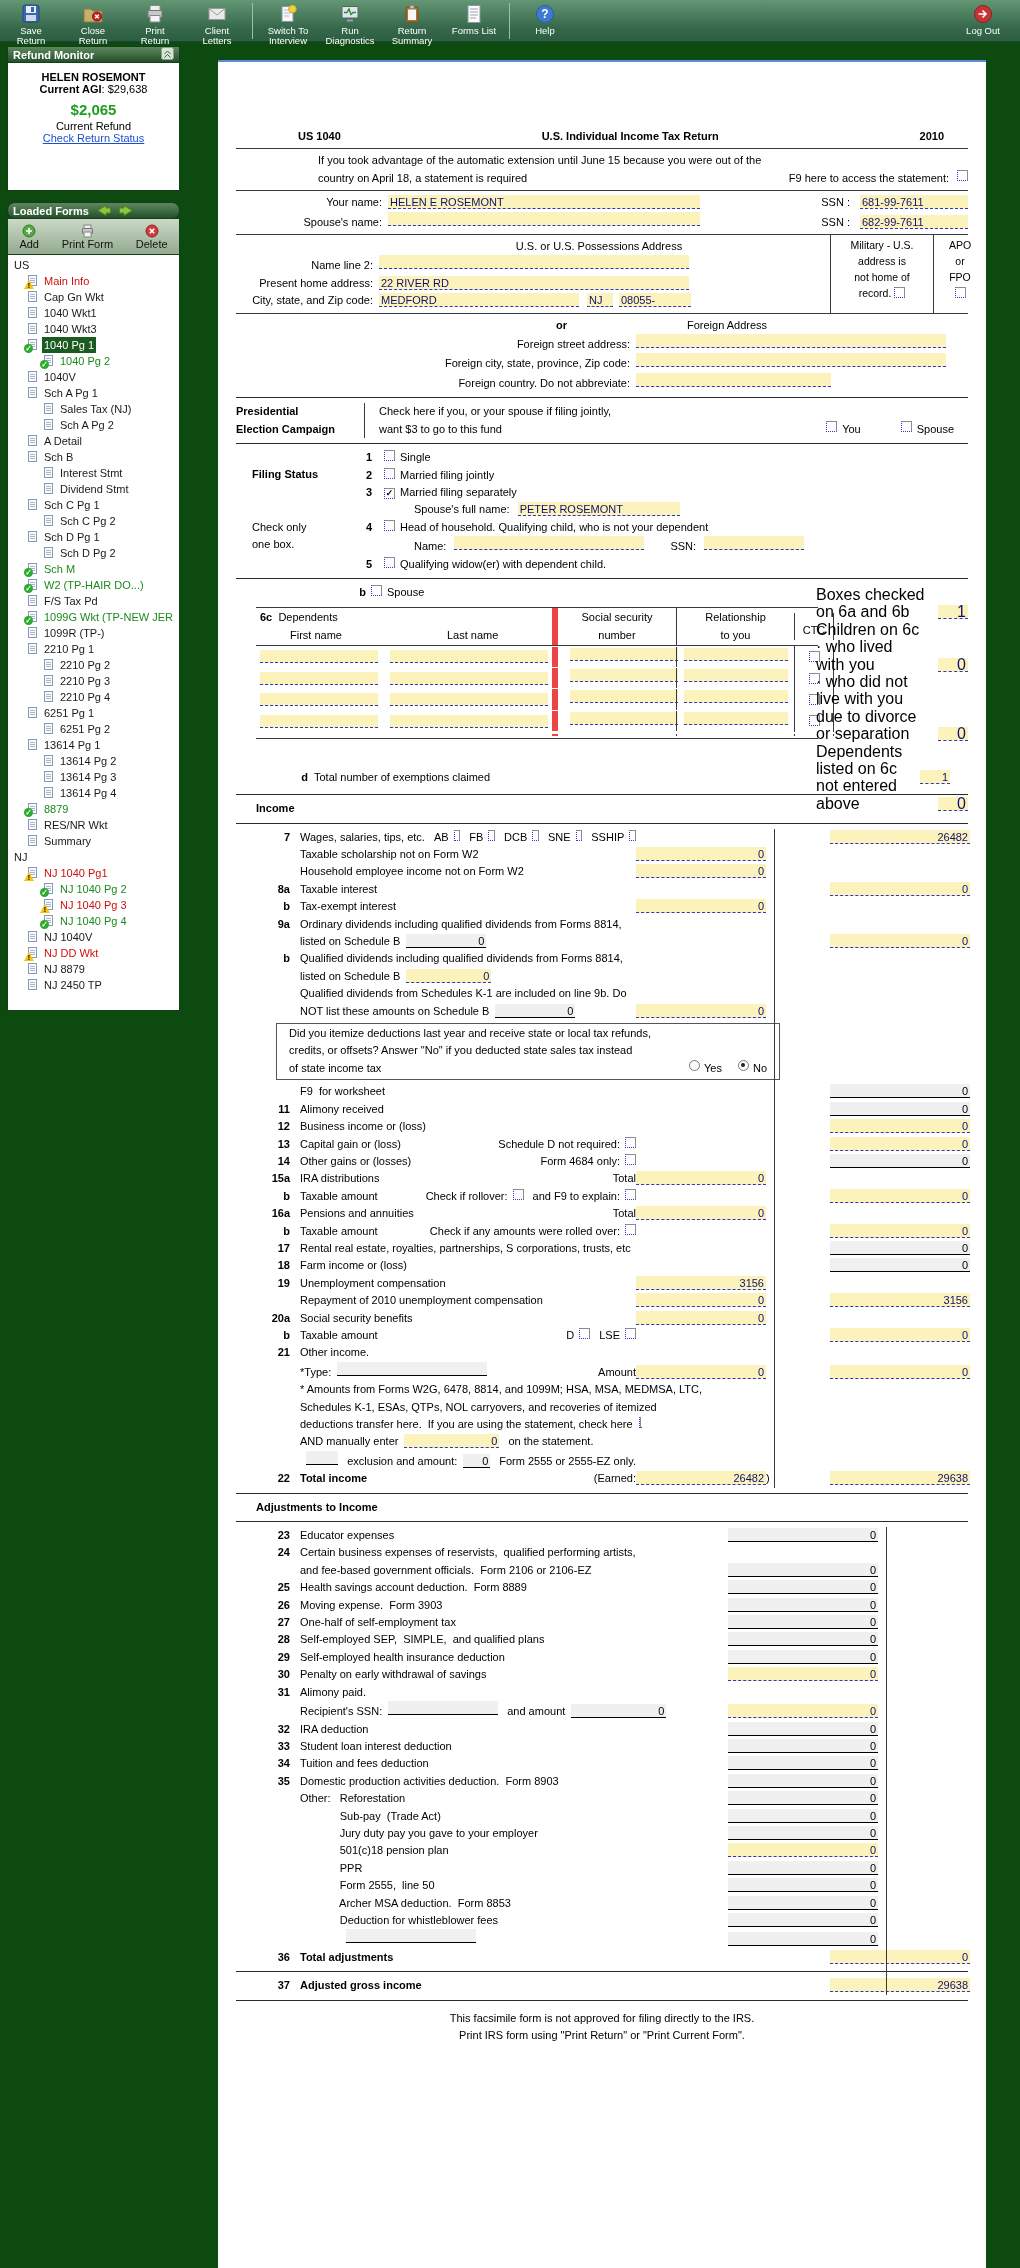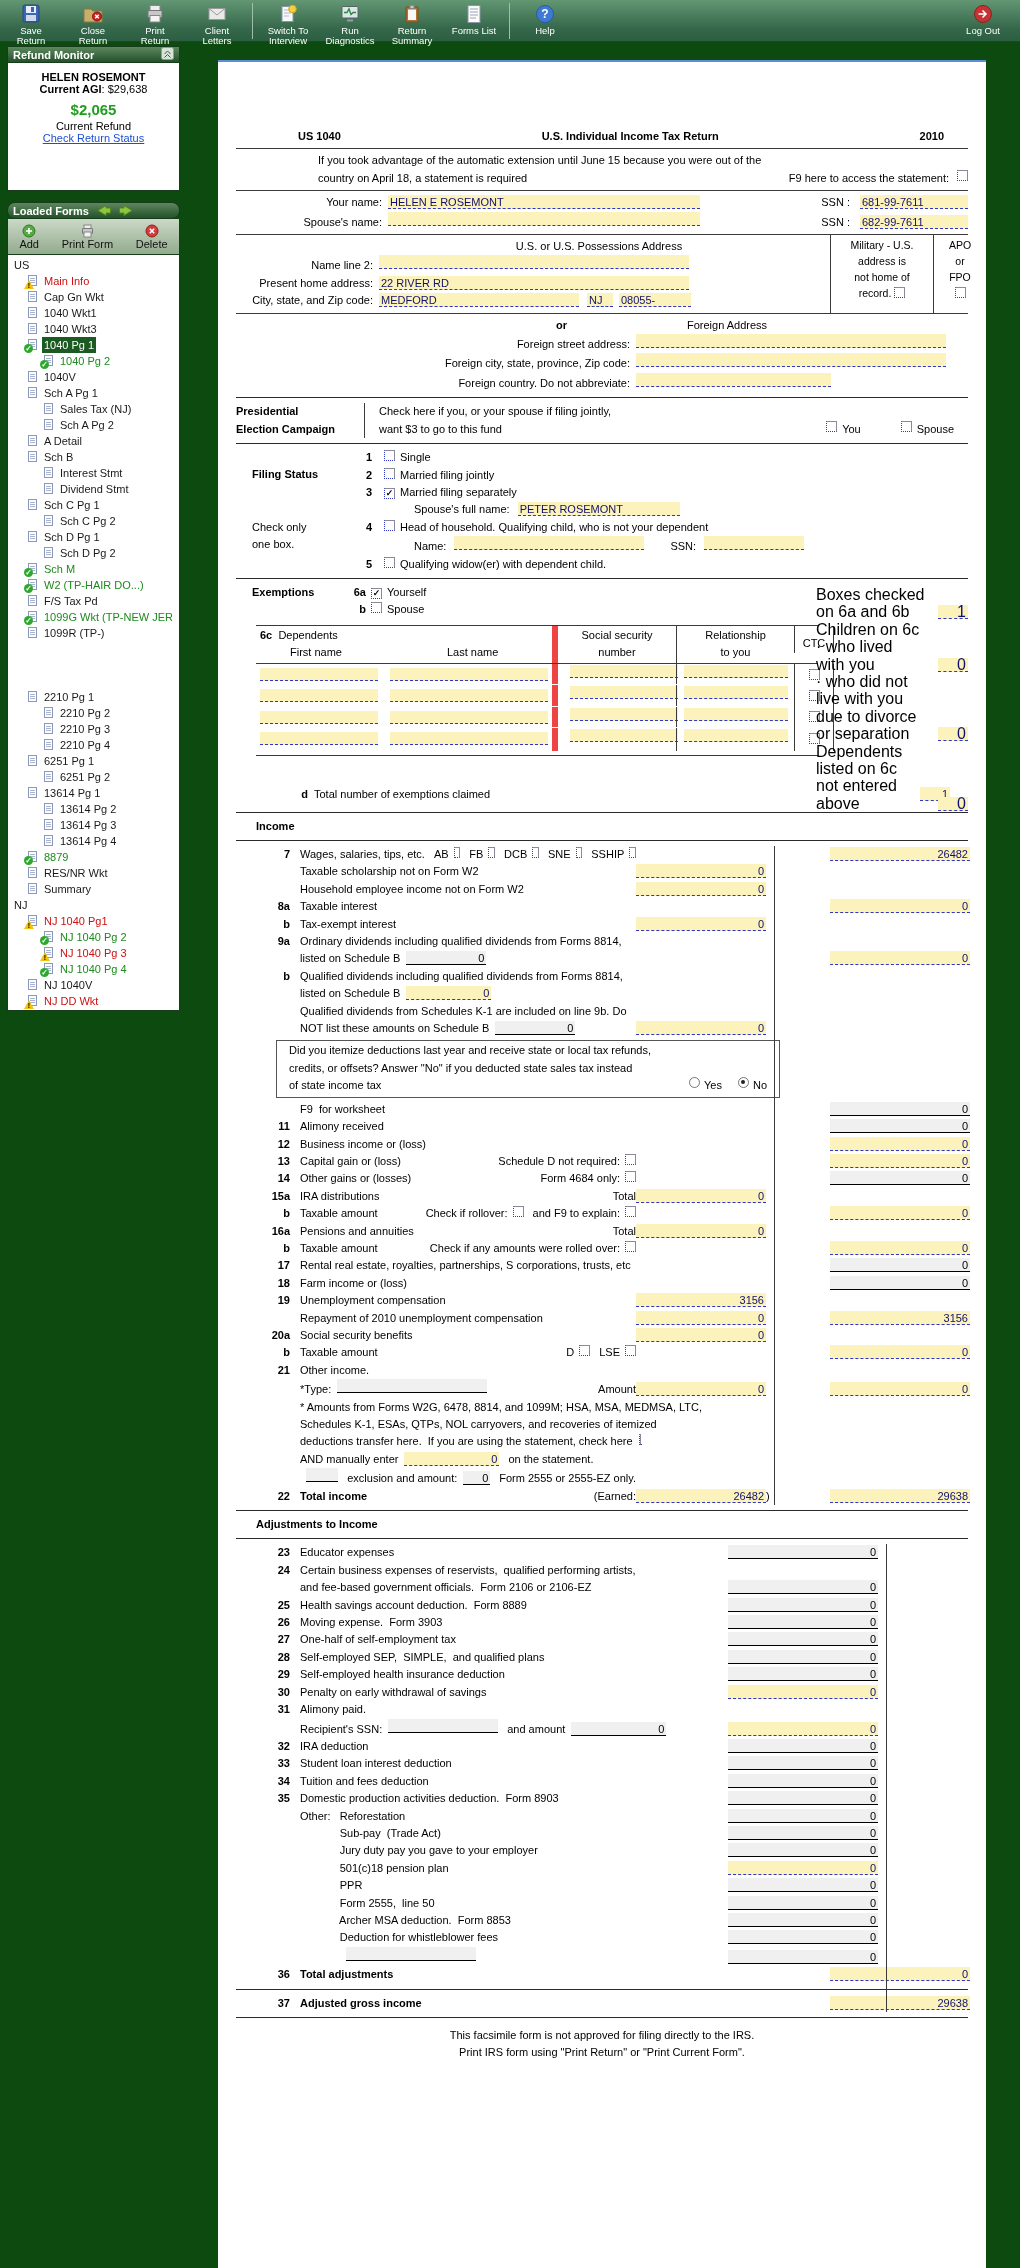--- a/index.html
+++ b/index.html
@@ -84,21 +84,21 @@
   .exrow{display:flex;align-items:baseline;}
   .exrow .extitle{width:112px;font-weight:bold;flex:none;padding-left:16px;box-sizing:border-box;}
   .exrow .exnum{width:18px;font-weight:bold;text-align:right;margin-right:5px;flex:none;}
   .exrow .cb{margin-right:5px;}
   .notes{position:absolute;right:0px;top:2px;width:152px;font-size:16px;line-height:17.4px;}
   .nline{display:flex;align-items:baseline;}
   .nline .sp{flex:1}
   .nval{width:30px;flex:none;}
   
   .deptable{margin:6px 150px 0 20px;border-top:1px solid #3a3a3a;border-bottom:1px solid #3a3a3a;}
-  .dcols{display:flex;align-items:flex-start;}
+  .dcols{display:flex;align-items:center;}
   .dc-name{width:296px;flex:none;padding:1px 4px;box-sizing:border-box;}
   .dc-ssn{width:124px;flex:none;border-left:6px solid #ef4444;text-align:center;padding:1px 12px;box-sizing:border-box;}
   .dc-rel{width:118px;flex:none;border-left:1px solid #3a3a3a;text-align:center;padding:1px 2px;box-sizing:border-box;}
   .dc-ctc{width:40px;flex:none;border-left:1px solid #3a3a3a;border-right:1px solid #3a3a3a;text-align:center;padding:1px 2px;box-sizing:border-box;}
   .dhead2{display:flex;}
   .dhr{border-top:1px solid #3a3a3a;}
   .drow .dc-name{display:flex;justify-content:space-between;}
   .drow{min-height:19px;}
   .drow .f{height:13px;}
   .drow .dc-ctc{padding-top:3px;}
@@ -424,21 +424,21 @@
             <span class="badge">✓</span>
           </span>
           <span class="tlabel">1099G Wkt  (TP-NEW JER</span>
         </div>
         <div class="titem" style="padding-left: 18px;">
           <span class="ticon">
             <span class="docbox"></span>
           </span>
           <span class="tlabel">1099R (TP-)</span>
         </div>
-        <div class="titem" style="padding-left: 18px; margin-top: 48px;">
+        <div class="titem" style="padding-left: 18px;">
           <span class="ticon">
             <span class="docbox"></span>
           </span>
           <span class="tlabel">2210 Pg 1</span>
         </div>
         <div class="titem" style="padding-left: 34px;">
           <span class="ticon">
             <span class="docbox"></span>
           </span>
           <span class="tlabel">2210 Pg 2</span>
@@ -719,26 +719,20 @@
           </div>
         <div class="fitem">
             <span class="fn">5</span>
             <span class="cb"></span>
             <span>Qualifying widow(er) with dependent child.</span>
           </div>
       </div>
       <div class="rule2"></div>
 
       <div class="exwrap">
-        <div class="exrow">
-          <span class="extitle">Exemptions</span>
-          <span class="exnum">6a</span>
-          <span class="cb on"></span>
-          <span>Yourself</span>
-        </div>
         <div class="exrow">
           <span class="extitle"></span>
           <span class="exnum">b</span>
           <span class="cb"></span>
           <span>Spouse</span>
         </div>
 
         <div class="deptable">
           <div class="dcols">
             <div class="dc-name"><b>6c</b>&nbsp;&nbsp;<span>Dependents</span>

